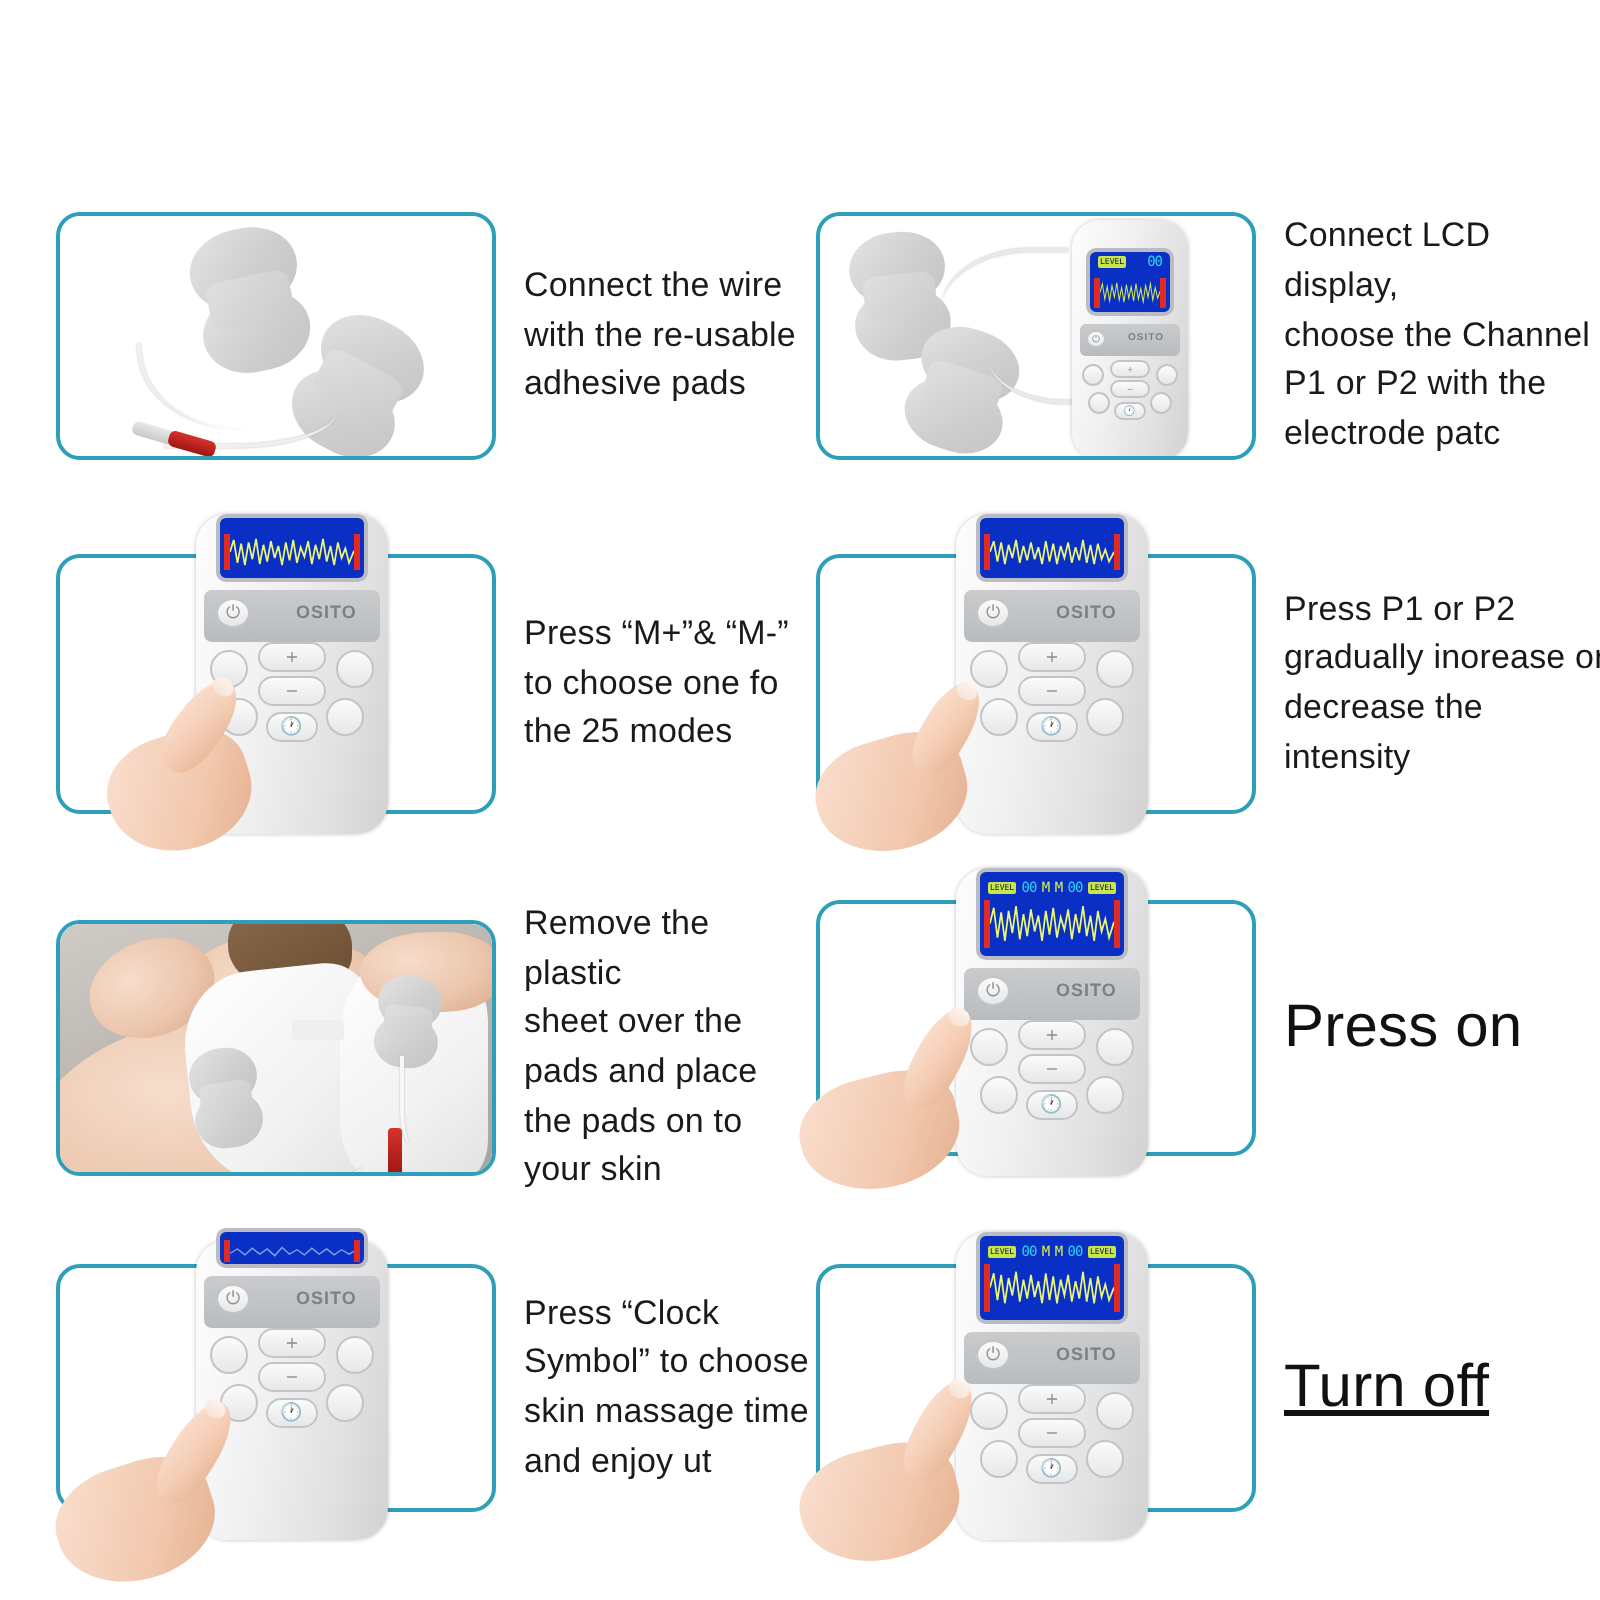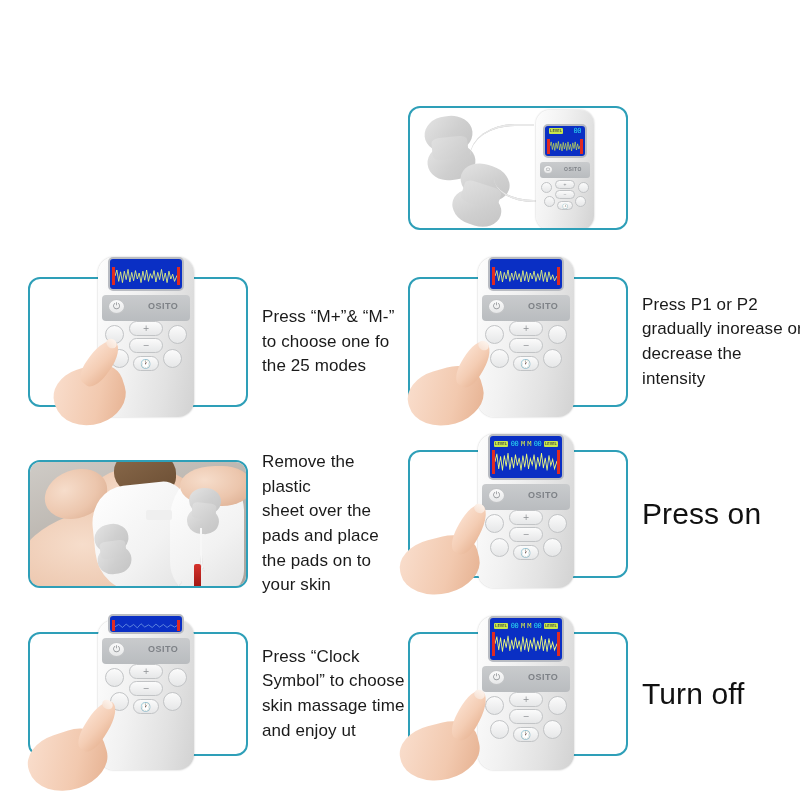--- a/index.html
+++ b/index.html
@@ -224,20 +224,44 @@
     background: linear-gradient(180deg,#fdf3ec,#f7e2d4);
     border-radius: 50%;
   }
 </style>
 </head>
 <body>
 
 <div id="page">
 
 
+  <div class="step" style="left:28px; top:106px;">
+    <div class="photo" style="width:220px;height:124px;">
+      <div class="photo-inner">
+
+        <div class="pad" style="left:68px;top:6px;width:54px;height:72px;transform:rotate(-12deg);background:transparent;">
+          <div class="pad-body"></div>
+            <div class="pad-waist"></div>
+        </div>
+
+        <div class="pad" style="left:122px;top:50px;width:54px;height:70px;transform:rotate(28deg);background:transparent;">
+          <div class="pad-body"></div>
+            <div class="pad-waist"></div>
+        </div>
+
+        <div class="wire" style="left:40px;top:62px;width:58px;height:46px;border-bottom:0;border-left:2px solid #f0f0f0;border-radius:0 0 0 90%;transform:rotate(-4deg);"></div>
+        <div class="wire" style="left:52px;top:86px;width:86px;height:30px;border-bottom:2px solid #efefef;border-radius:0 0 60% 0;"></div>
+        <div class="connector" style="left:36px;top:105px;width:22px;height:7px;transform:rotate(16deg);"></div>
+        <div class="connector-red" style="left:54px;top:110px;width:24px;height:8px;transform:rotate(16deg);"></div>
+      </div>
+    </div>
+    <div class="caption" style="width:150px;">Connect the wire
+with the re-usable
+adhesive pads</div>
+  </div>
 
   <div class="step" style="left:408px; top:106px;">
     <div class="photo" style="width:220px;height:124px;">
       <div class="photo-inner">
         <div class="pad" style="left:16px;top:8px;width:48px;height:64px;transform:rotate(-6deg);background:transparent;">
           <div class="pad-body"></div>
             <div class="pad-waist"></div>
         </div>
         <div class="pad" style="left:46px;top:56px;width:50px;height:62px;transform:rotate(18deg);background:transparent;">
           <div class="pad-body"></div>
@@ -264,20 +288,24 @@
           <div class="btn btn-round" style="left:5px;top:72px;width:11px;height:11px;font-size:4px;"></div>
           <div class="btn btn-round" style="left:42px;top:72px;width:11px;height:11px;font-size:4px;"></div>
           <div class="btn btn-pill" style="left:19px;top:70px;width:20px;height:9px;font-size:4px;">+</div>
           <div class="btn btn-pill" style="left:19px;top:80px;width:20px;height:9px;font-size:4px;">−</div>
           <div class="btn btn-round" style="left:8px;top:86px;width:11px;height:11px;font-size:4px;"></div>
           <div class="btn btn-round" style="left:39px;top:86px;width:11px;height:11px;font-size:4px;"></div>
           <div class="btn btn-pill" style="left:21px;top:91px;width:16px;height:9px;font-size:5px;">🕐</div>
         </div>
       </div>
     </div>
+    <div class="caption" style="width:168px;">Connect LCD display,
+choose the Channel
+P1 or P2 with the
+electrode patc</div>
   </div>
 
   <div class="step" style="left:28px; top:277px;">
     <div class="photo" style="width:220px;height:130px;">
       <div class="photo-inner" style="overflow:visible;">
         <div class="device" style="left:68px;top:-22px;width:96px;height:160px;border-radius:16px;">
           <div class="lcd" style="left:10px;top:0px;width:76px;height:34px;">
             <div class="lcd-wave" style="bottom:4px;height:60%;">
               <svg viewBox="0 0 100 30" preserveAspectRatio="none">
                 <polyline points="0,15 3,5 6,24 9,8 12,26 15,7 18,21 21,4 24,25 27,9 30,23 33,6 36,20 39,10 42,26 45,7 48,22 51,5 54,24 57,11 60,19 63,6 66,25 69,9 72,21 75,4 78,23 81,10 84,26 87,7 90,20 93,12 96,24 100,14" fill="none" stroke="#eaf77a" stroke-width="1.4"></polyline>
@@ -482,16 +510,16 @@
           <div class="btn btn-round" style="left:65px;top:104px;width:19px;height:19px;font-size:7px;"></div>
           <div class="btn btn-pill" style="left:35px;top:111px;width:26px;height:15px;font-size:9px;">🕐</div>
         </div>
         <div class="hand" style="left:4px;top:54px;width:100px;height:84px;">
           <div class="palm" style="left:-14px;top:36px;width:80px;height:56px;transform:rotate(-14deg);"></div>
           <div class="finger" style="left:44px;top:0px;width:23px;height:54px;transform:rotate(28deg);"></div>
           <div class="nail" style="left:60px;top:2px;width:11px;height:9px;transform:rotate(28deg);"></div>
         </div>
       </div>
     </div>
-    <div class="caption big" style="width:170px;">Turn off</div>
+    <div class="caption big" style="width:170px;text-decoration:underline;">Turn off</div>
   </div>
 
 </div>
 
 </body></html>

